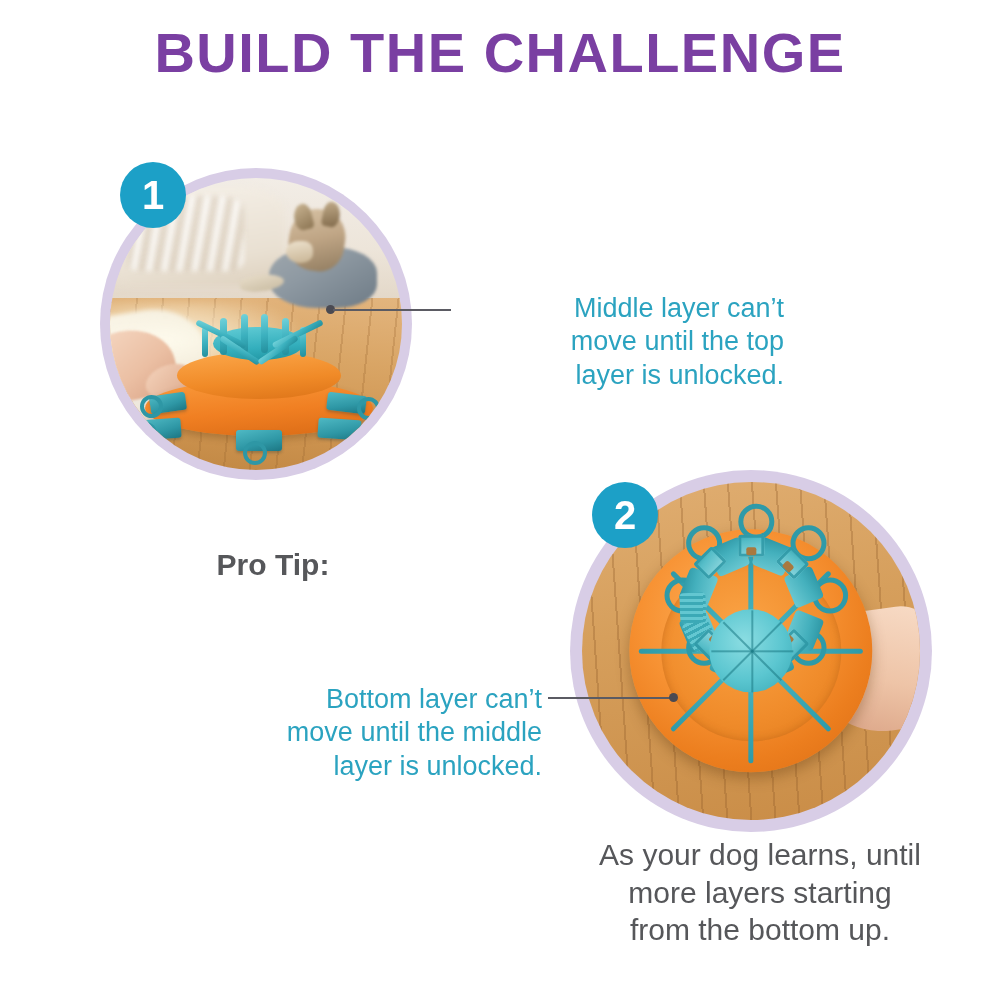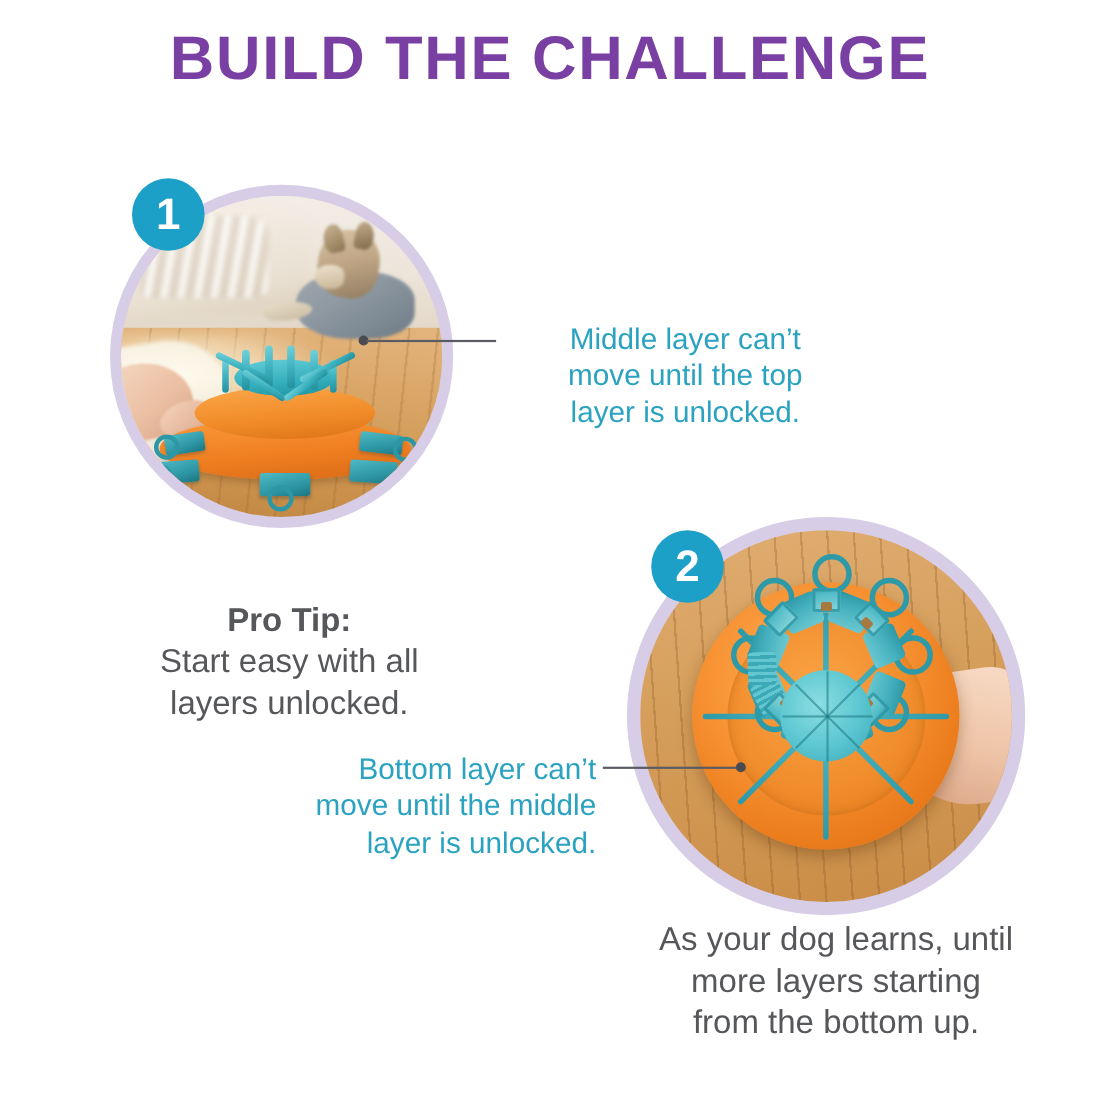--- a/index.html
+++ b/index.html
@@ -290,21 +290,21 @@
   
   .callout {
     position: absolute;
     color: #2BA3C0;
     font-family: "Liberation Sans", sans-serif;
     font-size: 27px;
     line-height: 1.24;
     z-index: 5;
     white-space: pre-line;
   }
-  .callout-1 { left: 473px; top: 292px; width: 300px; text-align: center; }
+  .callout-1 { left: 484px; top: 292px; width: 300px; text-align: right; }
   .callout-2 { left: 230px; top: 683px; width: 312px; text-align: right; }
 
   .leader {
     position: absolute;
     height: 2px;
     background: #5B5B63;
     z-index: 5;
   }
   .leader-dot {
     position: absolute;
@@ -318,21 +318,21 @@
   .caption {
     position: absolute;
     color: #56575A;
     font-family: "Liberation Sans", sans-serif;
     font-size: 30px;
     line-height: 1.25;
     text-align: center;
     white-space: pre-line;
     z-index: 5;
   }
-  .caption-protip { left: 83px; top: 508px; width: 360px; }
+  .caption-protip { left: 93px; top: 508px; width: 360px; }
   .caption-bottom { left: 540px; top: 836px; width: 440px; }
   .protip-head {
     display: block;
     font-weight: bold;
   }
 </style>
 </head>
 <body>
 
 <div class="title">BUILD THE CHALLENGE</div>
@@ -395,22 +395,21 @@
 <div class="badge" style="left:120px; top:162px; width:66px; height:66px;">1</div>
 
 <div class="leader-dot" style="left:326px; top:305px;"></div>
 <div class="leader" style="left:333px; top:309px; width:118px;"></div>
 
 <div class="callout callout-1">Middle layer can’t
 move until the top
 layer is unlocked.</div>
 
 <div class="caption caption-protip">
-  <span class="protip-head">Pro Tip:</span><span>Start easy with all
-layers unlocked.</span>
+  <span class="protip-head">Pro Tip:</span>
 </div>
 
 <div class="callout callout-2">Bottom layer can’t
 move until the middle
 layer is unlocked.</div>
 
 <div class="leader" style="left:548px; top:697px; width:126px;"></div>
 <div class="leader-dot" style="left:669px; top:693px;"></div>
 
 <div class="photo-circle" style="left:570px; top:470px; width:362px; height:362px;">

